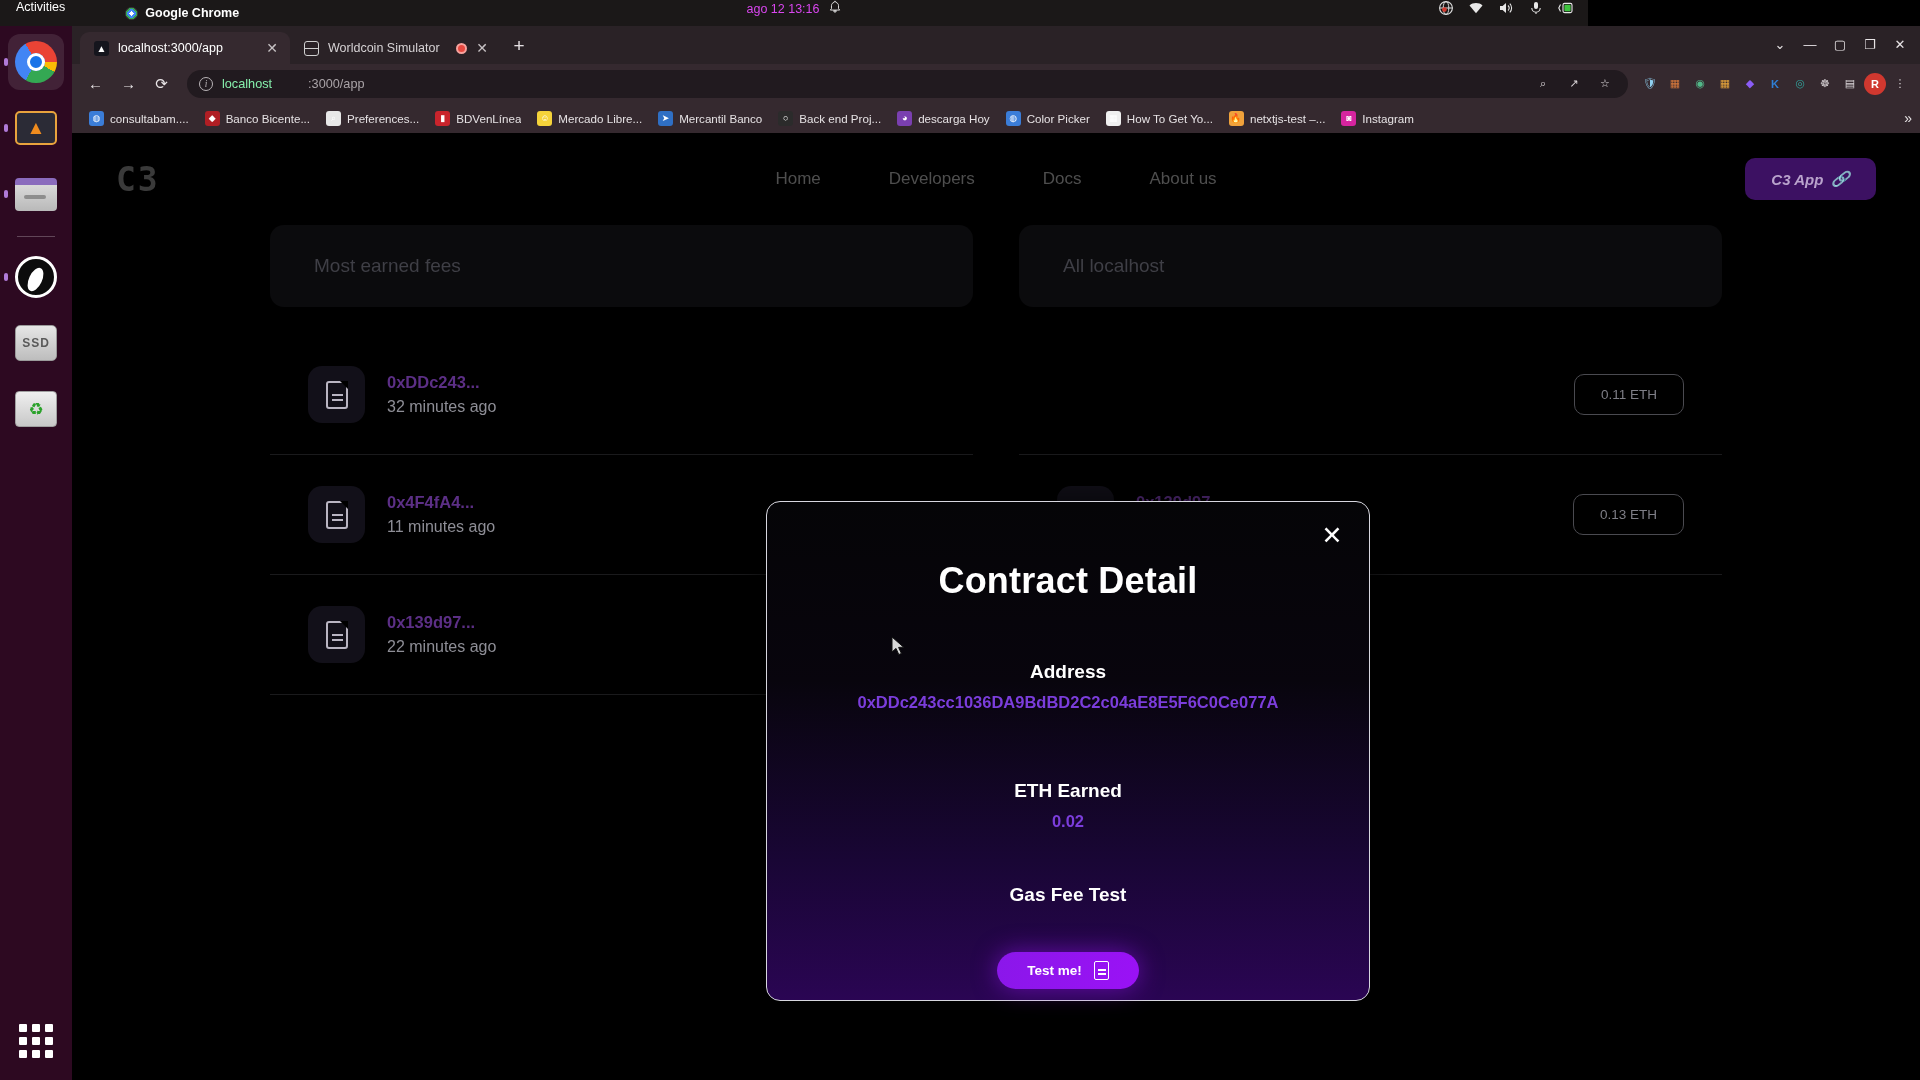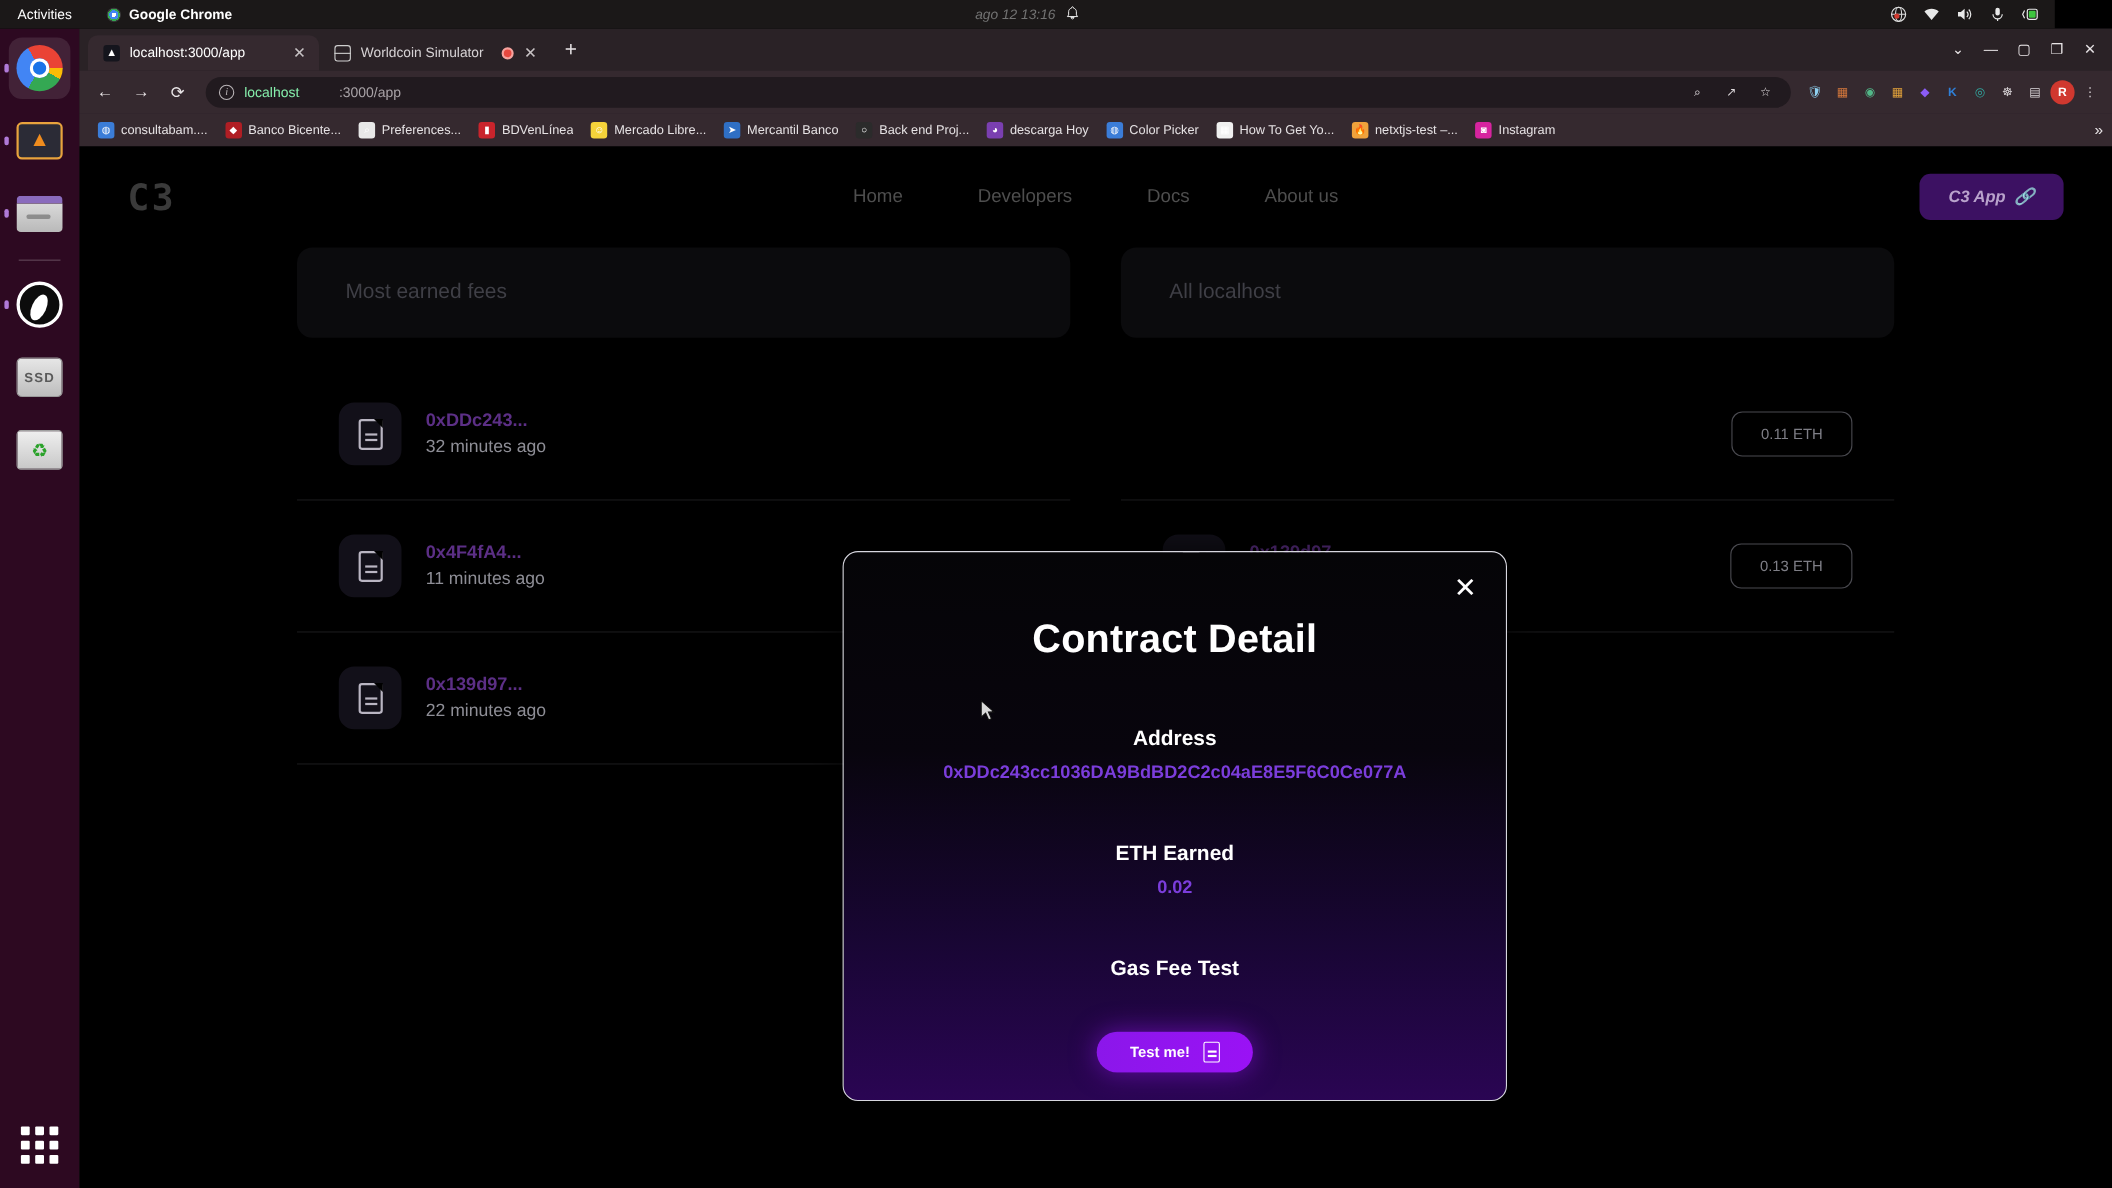--- a/index.html
+++ b/index.html
@@ -7,43 +7,44 @@
   html, body {
     width: 1920px; height: 1080px;
     overflow: hidden;
     background: #000;
     font-family: "Liberation Sans", sans-serif;
   }
 
   
   #gnome-topbar {
     position: absolute; top: 0; left: 0;
-    width: 1868px; height: 26px;
+    width: 1588px; height: 26px;
     background: #1b1818;
-    display: flex; align-items: center;
+    display: flex; 
     color: #f2f1f0;
     font-size: 12.5px;
     z-index: 100;
+    gap: 28px;
   }
   #gnome-topbar .activities {
     padding: 0 10px 0 16px; font-size: 12.5px; color: #ffffff;
   }
   #gnome-topbar .appname {
     display: flex; align-items: center; gap: 7px;
     margin-left: 22px; color: #ffffff; font-weight: bold; font-size: 12.5px;
   }
   .chrome-dot {
     width: 13px; height: 13px; border-radius: 50%;
     background: radial-gradient(circle at 50% 50%, #fff 0 22%, #4285f4 22% 46%, #34a853 46% 60%, #3c3c3c 60% 100%);
     display: inline-block;
   }
   #gnome-clock {
     position: absolute; left: 50%; transform: translateX(-50%);
     display: flex; align-items: center; gap: 9px;
-    font-size: 12.5px; color: #737373; font-style: italic;
+    font-size: 12.5px; color: #d946ef;
   }
   #gnome-tray {
     position: absolute; right: 14px; display: flex; align-items: center; gap: 14px;
   }
   .tray-ico { width: 16px; height: 16px; display: inline-block; position: relative; }
 
   
   #dock {
     position: absolute; top: 26px; left: 0;
     width: 72px; height: 1054px;
@@ -310,21 +311,21 @@
     font-size: 25px; color: #ffffff; font-weight: 300; line-height: 1;
   }
   #modal-title {
     margin-top: 58px; font-size: 36px; font-weight: bold; letter-spacing: .2px;
   }
   .modal-label { font-size: 19px; font-weight: bold; color: #ffffff; }
   #modal-address-label { margin-top: 59px; }
   #modal-address-value {
     margin-top: 10px; font-size: 16.5px; font-weight: bold; color: #7b3ddb;
   }
-  #modal-eth-label { margin-top: 54px; }
+  #modal-eth-label { margin-top: 68px; }
   #modal-eth-value { margin-top: 10px; font-size: 16.5px; font-weight: bold; color: #7b3ddb; }
   #modal-gas-label { margin-top: 53px; }
   #modal-test-btn {
     margin-top: 46px;
     background: linear-gradient(90deg,#8b17ea,#9a12f5);
     border-radius: 22px; height: 37px; padding: 0 30px;
     display: flex; align-items: center; gap: 12px;
     font-size: 13.5px; font-weight: bold; color: #ffffff;
     box-shadow: 0 0 24px rgba(150,18,240,0.55);
   }

